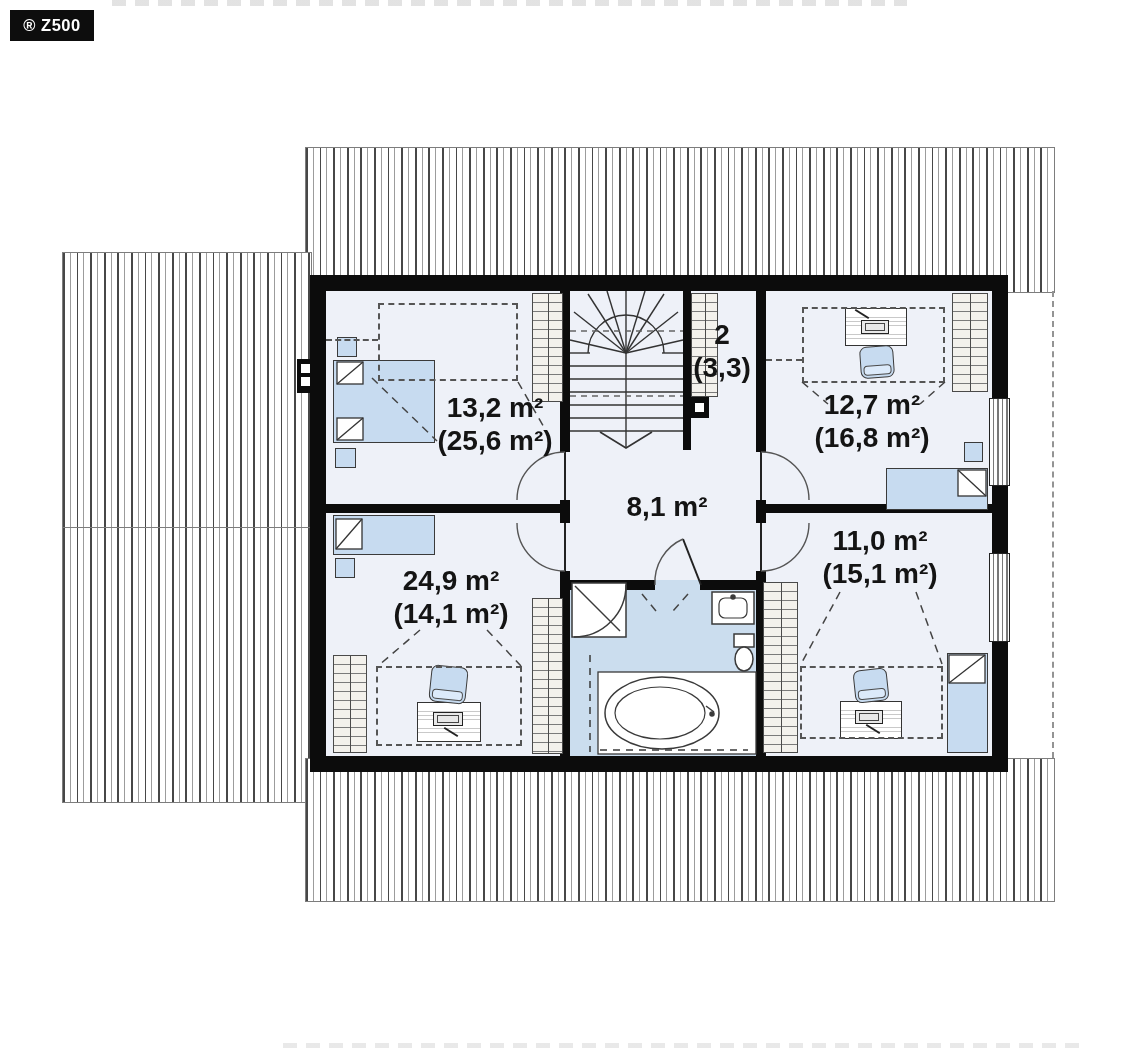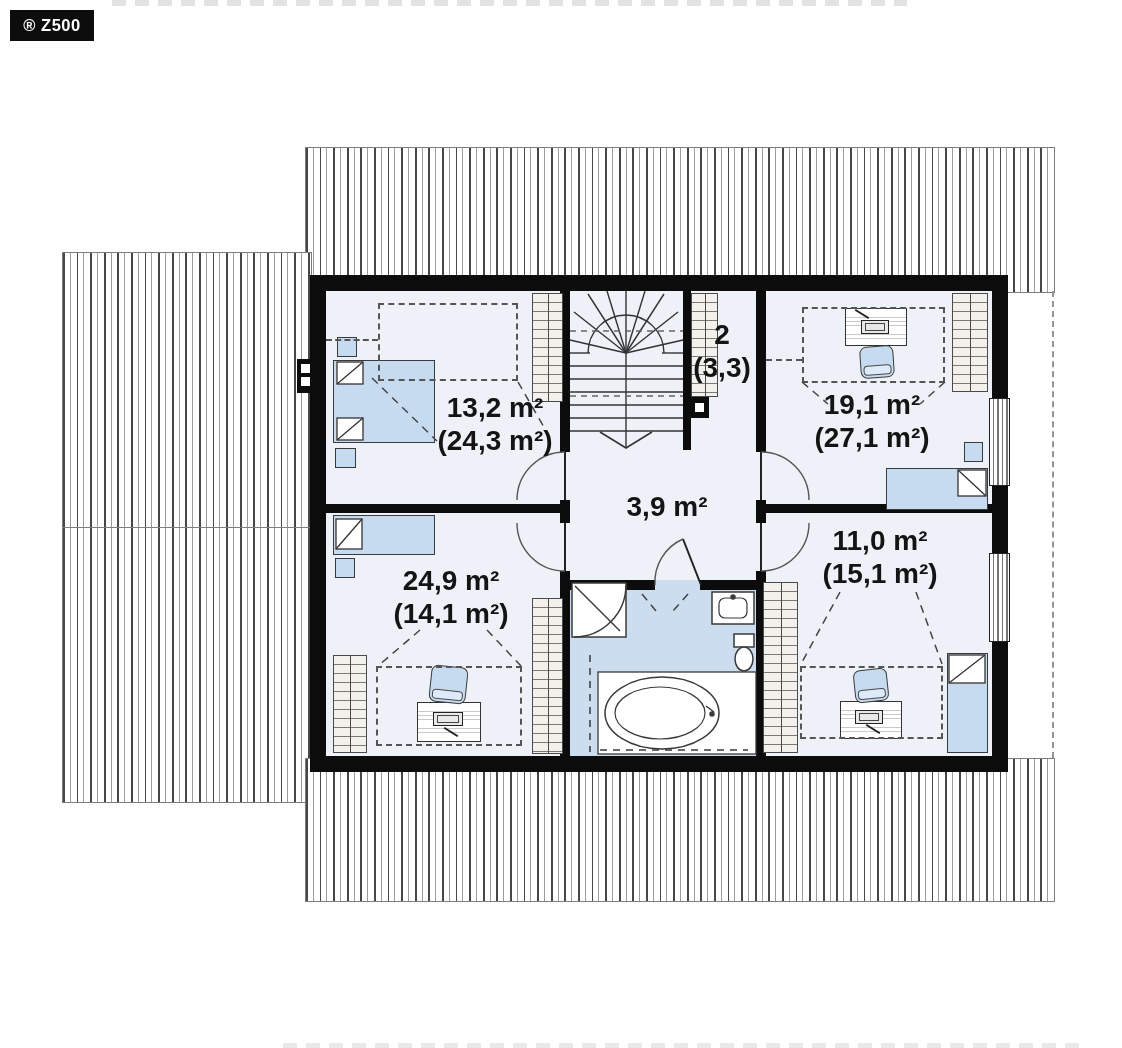--- a/index.html
+++ b/index.html
@@ -246,32 +246,32 @@
         <line x1="487" y1="630" x2="521" y2="666"></line>
       <line x1="840" y1="592" x2="801" y2="664"></line>
         <line x1="916" y1="592" x2="942" y2="664"></line>
       <line x1="642" y1="594" x2="656" y2="611"></line>
         <line x1="688" y1="594" x2="673" y2="611"></line>
     </g>
   </svg>
 
   <div class="room-label" style="left:495px;top:391px;">
     <div>13,2 m²</div>
-    <div>(24,3 m²)</div>
+    <div>(25,6 m²)</div>
   </div>
   <div class="room-label" style="left:722px;top:318px;">
     <div>2</div>
     <div>(3,3)</div>
   </div>
   <div class="room-label" style="left:872px;top:388px;">
-    <div>19,1 m²</div>
-    <div>(27,1 m²)</div>
+    <div>12,7 m²</div>
+    <div>(16,8 m²)</div>
   </div>
   <div class="room-label" style="left:667px;top:490px;">
-    <div>3,9 m²</div>
+    <div>8,1 m²</div>
   </div>
   <div class="room-label" style="left:451px;top:564px;">
     <div>24,9 m²</div>
     <div>(14,1 m²)</div>
   </div>
   <div class="room-label" style="left:880px;top:524px;">
     <div>11,0 m²</div>
     <div>(15,1 m²)</div>
   </div>
 

